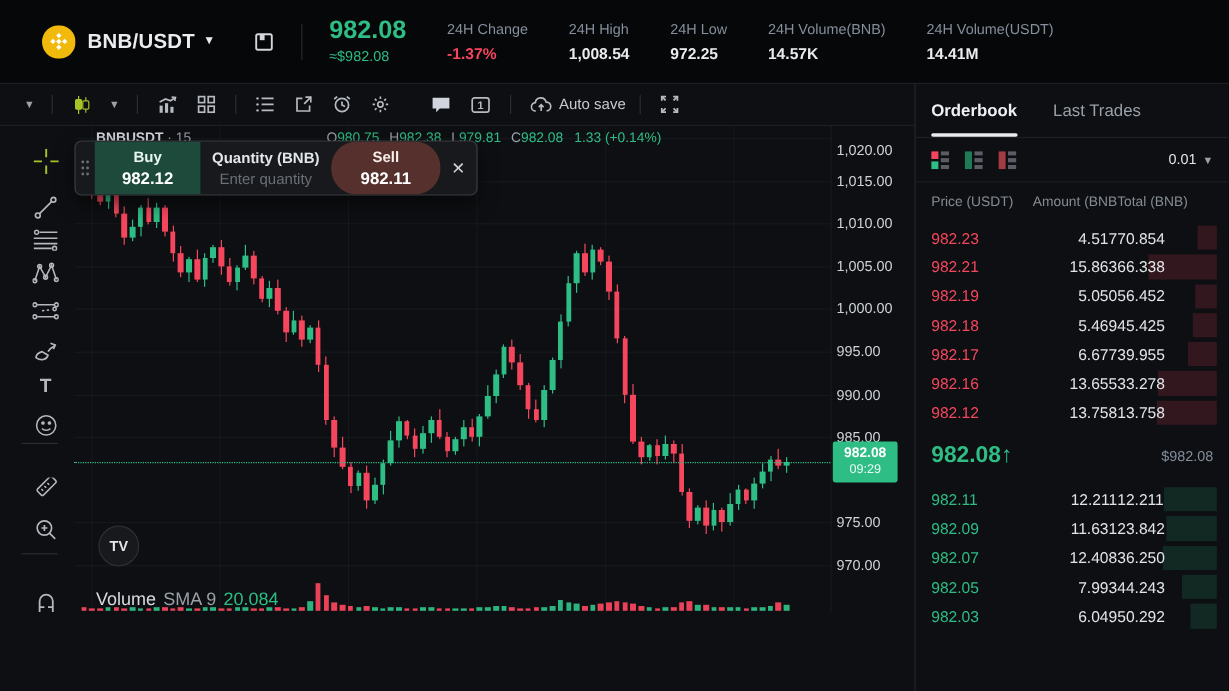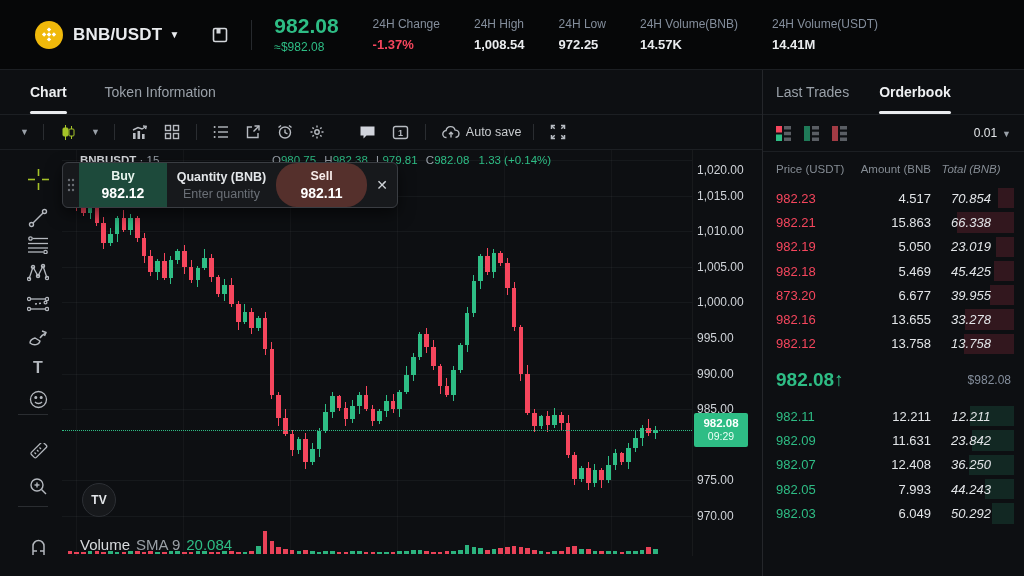--- a/index.html
+++ b/index.html
@@ -87,21 +87,21 @@
   #vol-label .v { color:#2ebd85; margin-left:6px; }
 
   
   #ob-controls { height:37px; border-bottom:1px solid #1c1f23; display:flex; align-items:center; padding:0 13px; }
   .ob-mode { margin-right:13px; cursor:pointer; display:flex; }
   #ob-precision { margin-left:auto; color:#e3e6e9; font-size:12px; cursor:pointer; }
   #ob-precision .c { color:#9aa1a9; font-size:9px; margin-left:5px; }
   #ob-head { height:34px; display:flex; align-items:center; padding:0 13px; color:#858c94; font-size:11.5px; }
   .col-price { flex:0 0 76px; text-align:left; }
   .col-amt { flex:1 1 auto; text-align:right; }
-  .col-tot { flex:0 0 80px; text-align:center;font-style:italic; }
+  .col-tot { flex:0 0 80px; text-align:left; }
   .ob-row { height:24.3px; display:flex; align-items:center; padding:0 13px; position:relative; font-size:13px; cursor:pointer; }
   .ob-row .depth { position:absolute; right:10px; top:2px; bottom:2px; z-index:0; }
   .ob-row span { position:relative; z-index:1; }
   .ob-row .amt, .ob-row .tot { color:#e2e5e8; }
   .ask .pr { color:#f6465d; } .bid .pr { color:#2ebd85; }
   .ask .depth { background:rgba(246,70,93,.16); }
   .bid .depth { background:rgba(46,189,133,.15); }
   #ob-mid { height:48px; display:flex; align-items:center; padding:0 13px; }
   #ob-mid .mp { color:#2ebd85; font-size:19px; font-weight:bold; }
   #ob-mid .usd { margin-left:auto; color:#848e9c; font-size:12px; }
@@ -153,24 +153,20 @@
         <div class="val">14.57K</div>
       </div>
       <div class="stat">
         <div class="lbl">24H Volume(USDT)</div>
         <div class="val">14.41M</div>
       </div>
     </div>
 </div>
 
 <div id="left-sec">
-  <div class="tabs-row" style="padding-left:30px; gap:38px;">
-    <div class="tab active">Chart</div>
-    <div class="tab">Token Information</div>
-  </div>
 
   <div id="chart-toolbar">
     <span class="tb-caret">▼</span>
     <span class="tb-div"></span>
     <span class="tb-icon">
       <svg width="17" height="17" viewBox="0 0 17 17" stroke="#a6c428" fill="#a6c428" stroke-width="1">
         <line x1="5.5" y1="1" x2="5.5" y2="16"></line>
           <rect x="3" y="4" width="5" height="8" rx="1"></rect>
         <line x1="11.5" y1="2" x2="11.5" y2="15"></line>
           <rect x="9" y="5" width="5" height="7" rx="1" fill="#0d0f12"></rect>
@@ -691,22 +687,22 @@
     <div id="price-badge" style="top: 262.99px;">
       <span class="p">982.08</span>
       <span class="t">09:29</span>
     </div>
   </div>
 
 </div>
 
 <div id="right-sec">
   <div class="tabs-row" style="padding-left:13px; gap:30px;">
+    <div class="tab active">Orderbook</div>
     <div class="tab">Last Trades</div>
-    <div class="tab active">Orderbook</div>
   </div>
 
   <div id="ob-controls">
     <span class="ob-mode">
       <svg width="15" height="15" viewBox="0 0 15 15">
         <rect x="0" y="0" width="6" height="6.5" fill="#f6465d"></rect>
           <rect x="0" y="8.5" width="6" height="6.5" fill="#2ebd85"></rect>
         <rect x="8" y="0" width="7" height="3.5" fill="#5a5e64"></rect>
           <rect x="8" y="5.75" width="7" height="3.5" fill="#5a5e64"></rect>
           <rect x="8" y="11.5" width="7" height="3.5" fill="#5a5e64"></rect>
@@ -749,31 +745,31 @@
       <div class="ob-row ask">
         <span class="depth" style="width: 57.5px;"></span>
         <span class="pr col-price">982.21</span>
         <span class="amt col-amt">15.863</span>
         <span class="tot col-tot">66.338</span>
       </div>
       <div class="ob-row ask">
         <span class="depth" style="width: 18.3px;"></span>
         <span class="pr col-price">982.19</span>
         <span class="amt col-amt">5.050</span>
-        <span class="tot col-tot">23.019</span>
+        <span class="tot col-tot">56.452</span>
       </div>
       <div class="ob-row ask">
         <span class="depth" style="width: 19.8px;"></span>
         <span class="pr col-price">982.18</span>
         <span class="amt col-amt">5.469</span>
         <span class="tot col-tot">45.425</span>
       </div>
       <div class="ob-row ask">
         <span class="depth" style="width: 24.2px;"></span>
-        <span class="pr col-price">873.20</span>
+        <span class="pr col-price">982.17</span>
         <span class="amt col-amt">6.677</span>
         <span class="tot col-tot">39.955</span>
       </div>
       <div class="ob-row ask">
         <span class="depth" style="width: 49.5px;"></span>
         <span class="pr col-price">982.16</span>
         <span class="amt col-amt">13.655</span>
         <span class="tot col-tot">33.278</span>
       </div>
       <div class="ob-row ask">

